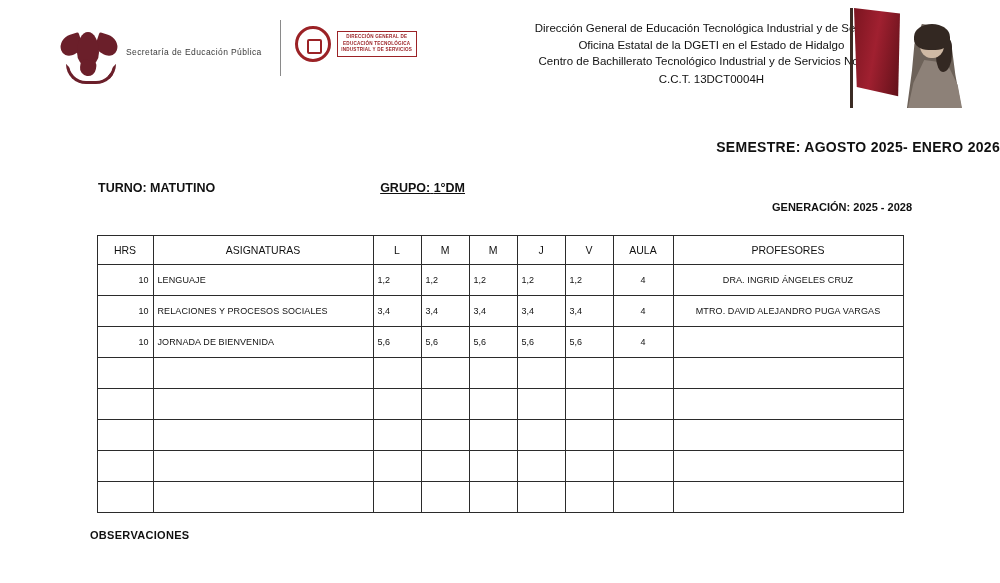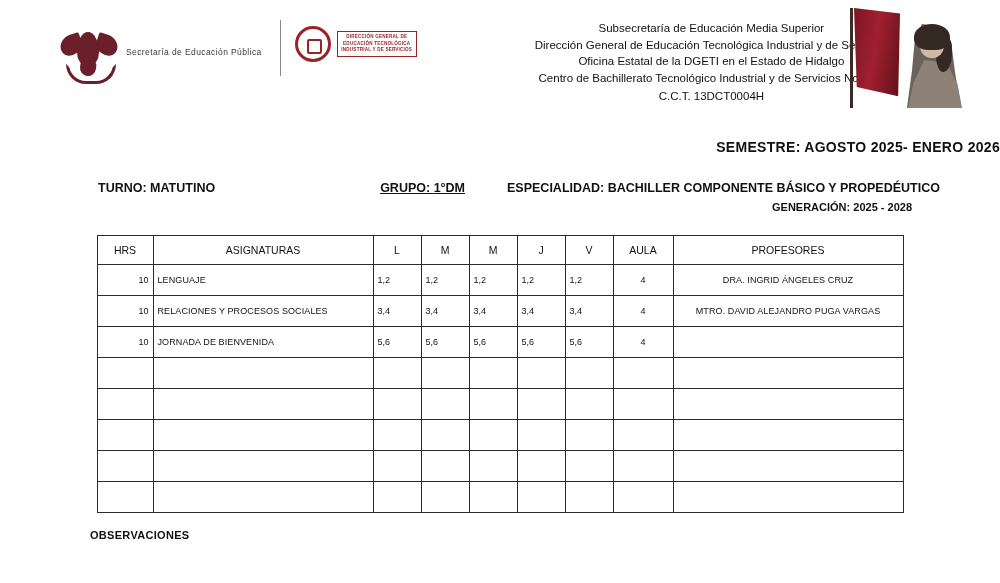--- a/index.html
+++ b/index.html
@@ -306,21 +306,20 @@
     </div>
 
     <div class="divider-v"></div>
 
     <div class="logo-dgeti">
       <div class="gear"></div>
       <div class="dgeti-text">DIRECCIÓN GENERAL DE EDUCACIÓN TECNOLÓGICA INDUSTRIAL Y DE SERVICIOS</div>
     </div>
 
     <div class="header-center">
-      <div class="line">Subsecretaría de Educación Media Superior</div>
       <div class="line">Dirección General de Educación Tecnológica Industrial y de Servicios</div>
       <div class="line">Oficina Estatal de la DGETI en el Estado de Hidalgo</div>
       <div class="line">Centro de Bachillerato Tecnológico Industrial y de Servicios No. 200</div>
       <div class="line cct">C.C.T. 13DCT0004H</div>
     </div>
 
     <div class="banner">
       <div class="pole"></div>
       <div class="flag"></div>
       <div class="figure"></div>
@@ -334,24 +333,20 @@
   <div class="semester">SEMESTRE:  AGOSTO 2025- ENERO 2026</div>
 
   <div class="meta-row">
     <div class="meta-turno">
       <span>TURNO:</span>
       <span class="meta-val">MATUTINO</span>
     </div>
     <div class="meta-grupo">
       <span>GRUPO:</span>
       <span class="meta-val">1°DM</span>
-    </div>
-    <div class="meta-esp">
-      <span>ESPECIALIDAD:</span>
-      <span class="meta-val">BACHILLER COMPONENTE BÁSICO Y PROPEDÉUTICO</span>
     </div>
   </div>
 
   <div class="generacion">GENERACIÓN: 2025 - 2028</div>
 
   <table class="schedule">
     <colgroup>
       <col class="col-hrs">
       <col class="col-asig">
       <col class="col-day">

